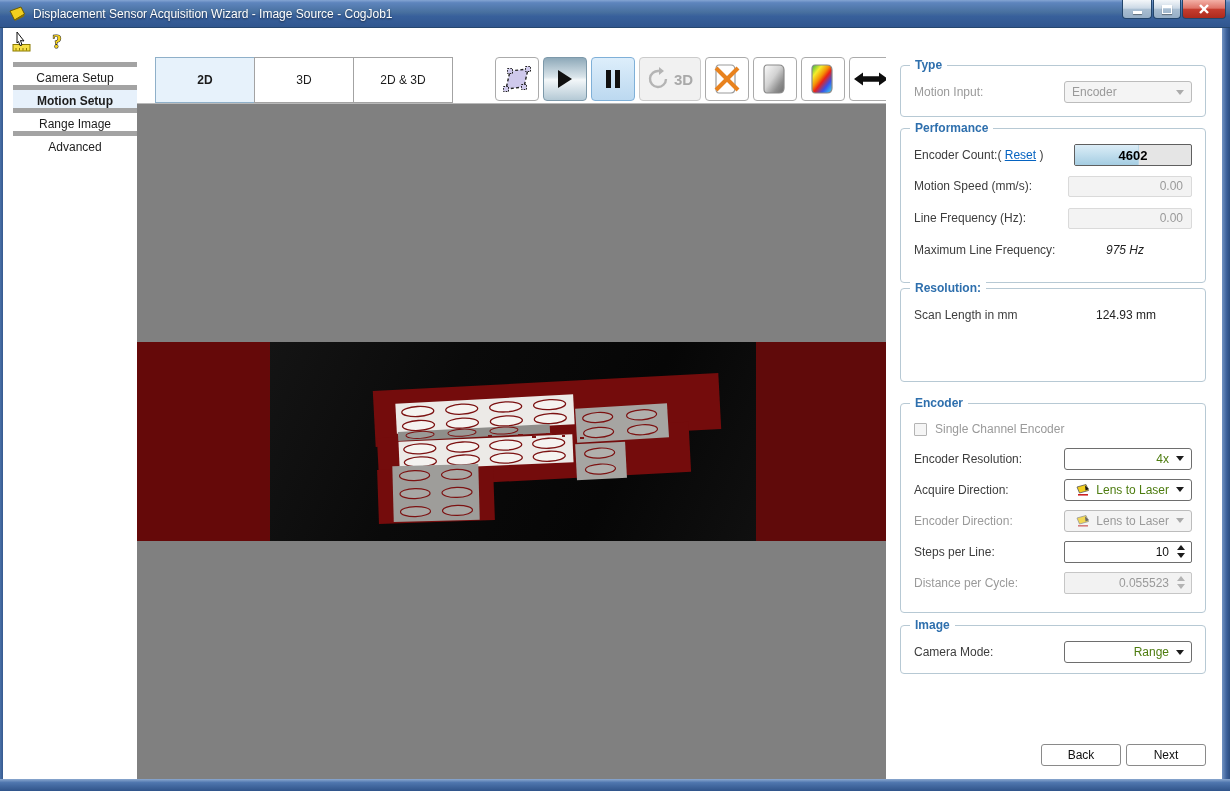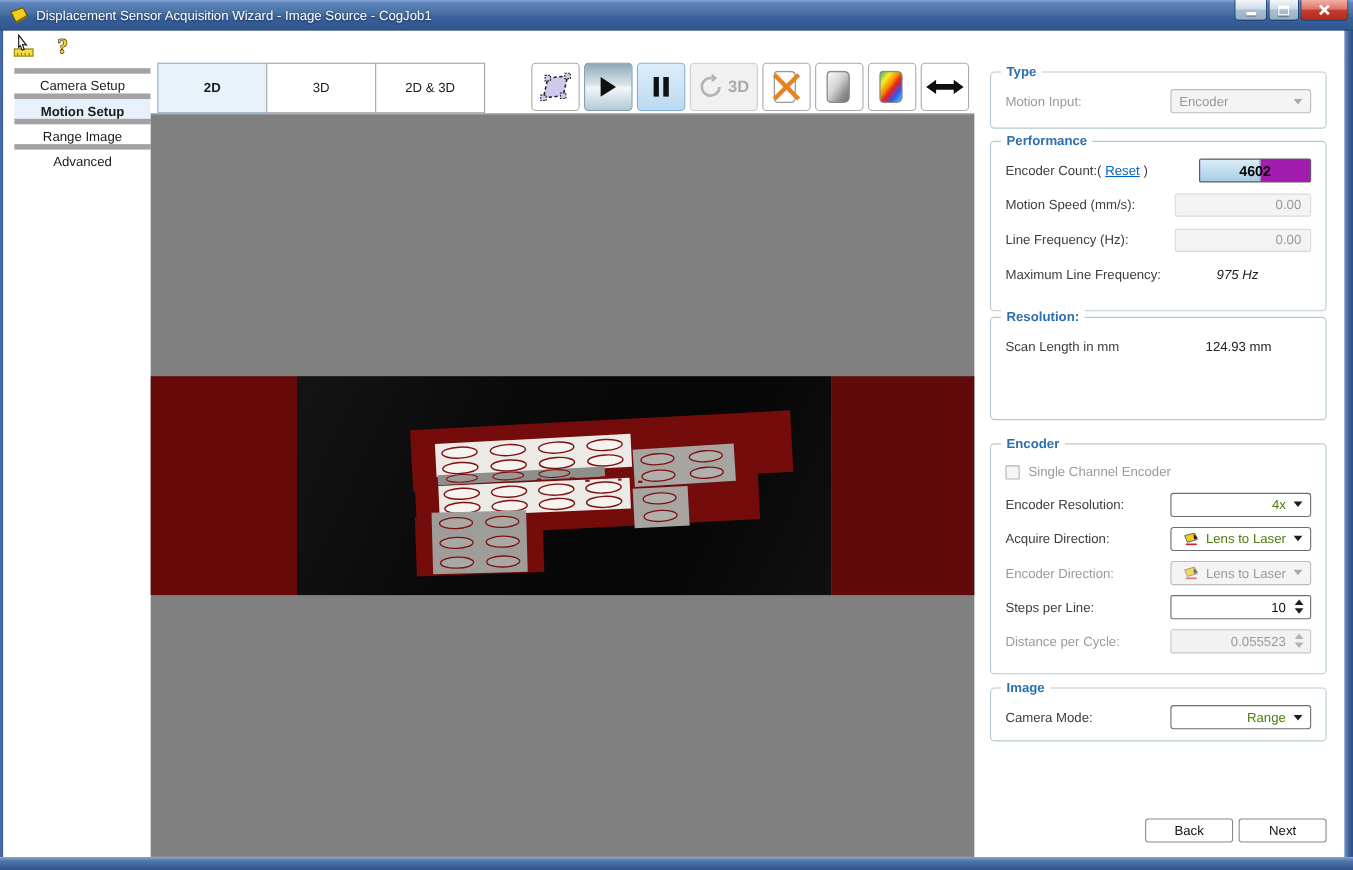--- a/index.html
+++ b/index.html
@@ -35,21 +35,21 @@
   
   .sidebar { position:absolute; left:0; top:27px; width:134px; height:724px; background:#fff; }
   .nav { margin-top:7px; }
   .nav-item { height:23px; line-height:22px; text-align:center; font-size:12px; color:#1c1c1c;
     border-top:5px solid #a3a3a3; margin-left:10px; cursor:pointer; }
   .nav-item.active { background:#e7f1fb; font-weight:bold; }
   .nav-item.last { border-bottom:none; }
 
   
   .viewbar { position:absolute; left:134px; top:27px; width:749px; height:48px; background:#fff; display:flex; }
-  .tabs { display:flex; margin-left:6px; margin-top:2px; }
+  .tabs { display:flex; margin-left:18px; margin-top:2px; }
   .tab { width:100px; height:46px; background:#fff; border:1px solid #a3a3a3; margin-left:-1px;
     display:flex; align-items:center; justify-content:center; font-size:12px; color:#1c1c1c; cursor:pointer; }
   .tab:first-child { margin-left:0; }
   .tab.active { background:#e7f2fb; font-weight:bold; border-color:#8fb0c9; }
   .vbuttons { display:flex; margin-left:42px; margin-top:2px; gap:4px; }
   .vbtn { width:44px; height:44px; border:1px solid #ababab; border-radius:4px; background:#fff;
     display:flex; align-items:center; justify-content:center; cursor:pointer; }
   .vbtn.play { background:linear-gradient(180deg,#8ea9b9 0%,#d9e4ea 45%,#f3f7f9 52%,#b4c9d5 100%); border-color:#7d99aa; }
   .vbtn.pause { background:linear-gradient(180deg,#ddeefb,#bcd9f0); border-color:#7fb0d8; }
   .vbtn.disabled { background:#f1f1f1; border-color:#cbcbcb; cursor:default; }
@@ -83,21 +83,21 @@
     display:flex; align-items:center; justify-content:flex-end; padding:0 7px; color:#4d7c0f; cursor:pointer; }
   .combo .caret { width:0; height:0; border-left:4px solid transparent; border-right:4px solid transparent; border-top:5px solid #1c1c1c; margin-left:7px; }
   .combo.dis { background:#f4f4f4; border-color:#bcbcbc; color:#9a9a9a; cursor:default; }
   .combo.dis .caret { border-top-color:#ababab; }
   .combo.left { justify-content:flex-start; }
   .combo.left .caret { margin-left:auto; } .w126 { width:126px; } .w128 { width:128px; }
 
   .ro-field { height:21px; width:124px; background:#f3f3f3; border:1px solid #dadada; border-radius:2px;
     display:flex; align-items:center; justify-content:flex-end; padding:0 8px; color:#9a9a9a; }
 
-  .count-field { position:relative; width:102px; height:22px; border:1px solid #5f5f5f; border-radius:2px; background:#a21caf; overflow:hidden; }
+  .count-field { position:relative; width:118px; height:22px; border:1px solid #5f5f5f; border-radius:2px; background:#e5e5e5; overflow:hidden; }
   .count-fill { position:absolute; left:0; top:0; bottom:0; width:55%;
     background:linear-gradient(180deg,#dcedf7 0%,#c3dfee 45%,#a5cde2 100%); border-right:1px solid #bcd8e8; }
   .count-val { position:absolute; inset:0; display:flex; align-items:center; justify-content:center; font-weight:bold; font-size:13px; color:#000; }
 
   .spinner { height:22px; background:#fff; border:1px solid #6e6e6e; border-radius:2px;
     display:flex; align-items:center; justify-content:flex-end; padding:0 6px; color:#111; }
   .spin { display:flex; flex-direction:column; gap:3px; margin-left:8px; }
   .sp-up   { width:0; height:0; border-left:4px solid transparent; border-right:4px solid transparent; border-bottom:5px solid #1c1c1c; }
   .sp-down { width:0; height:0; border-left:4px solid transparent; border-right:4px solid transparent; border-top:5px solid #1c1c1c; }
   .spinner.dis { background:#f2f2f2; border-color:#c6c6c6; color:#9a9a9a; }

